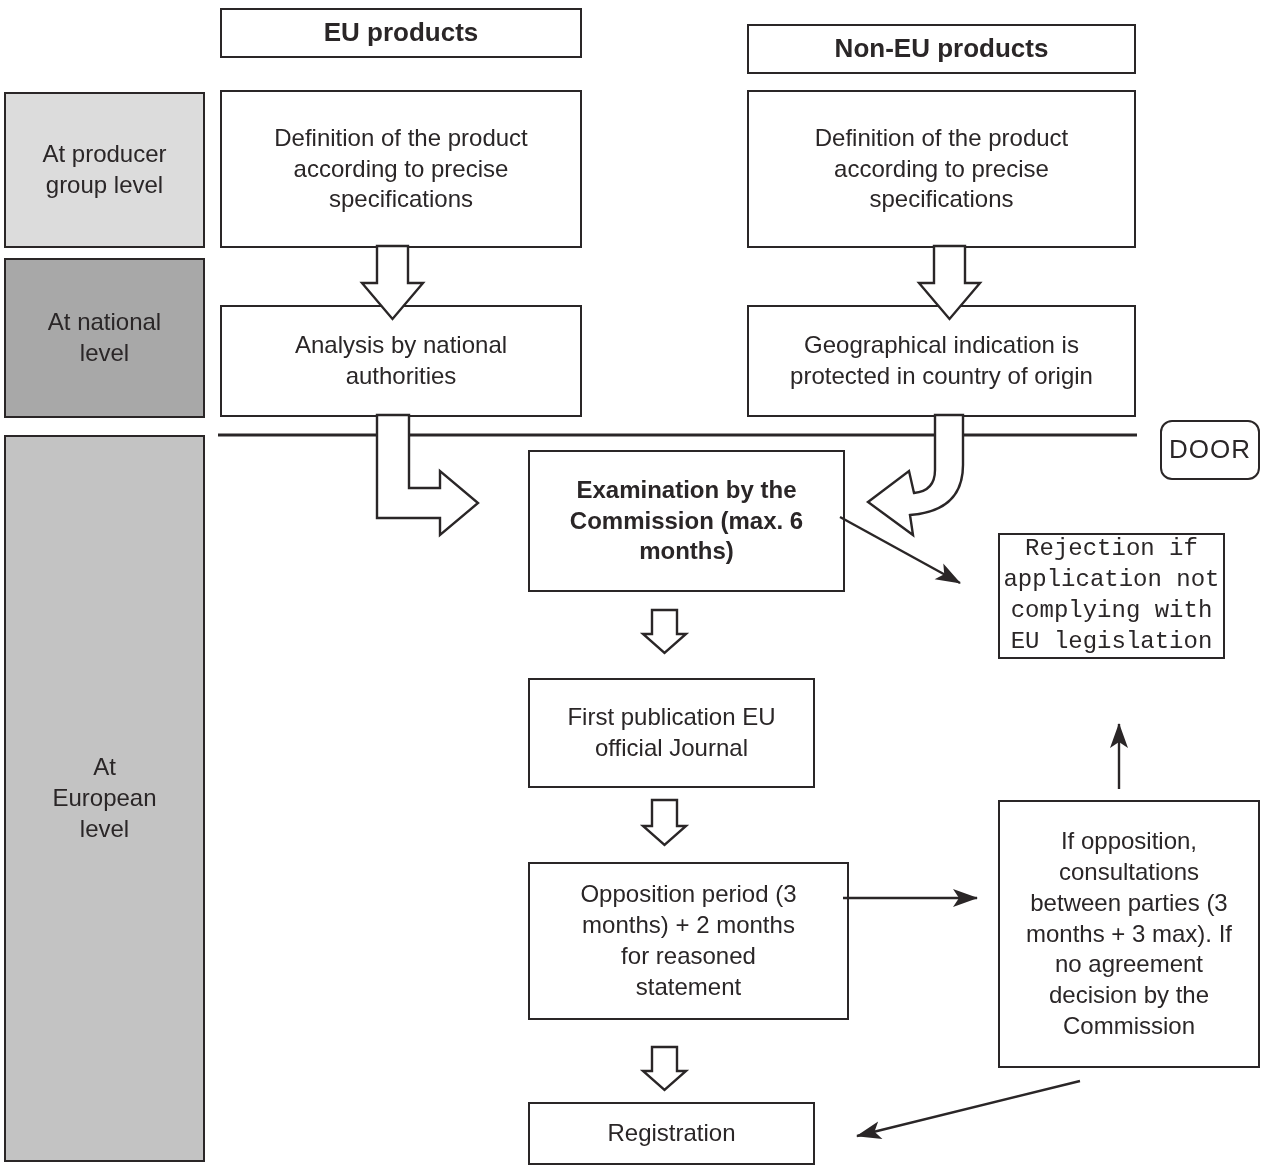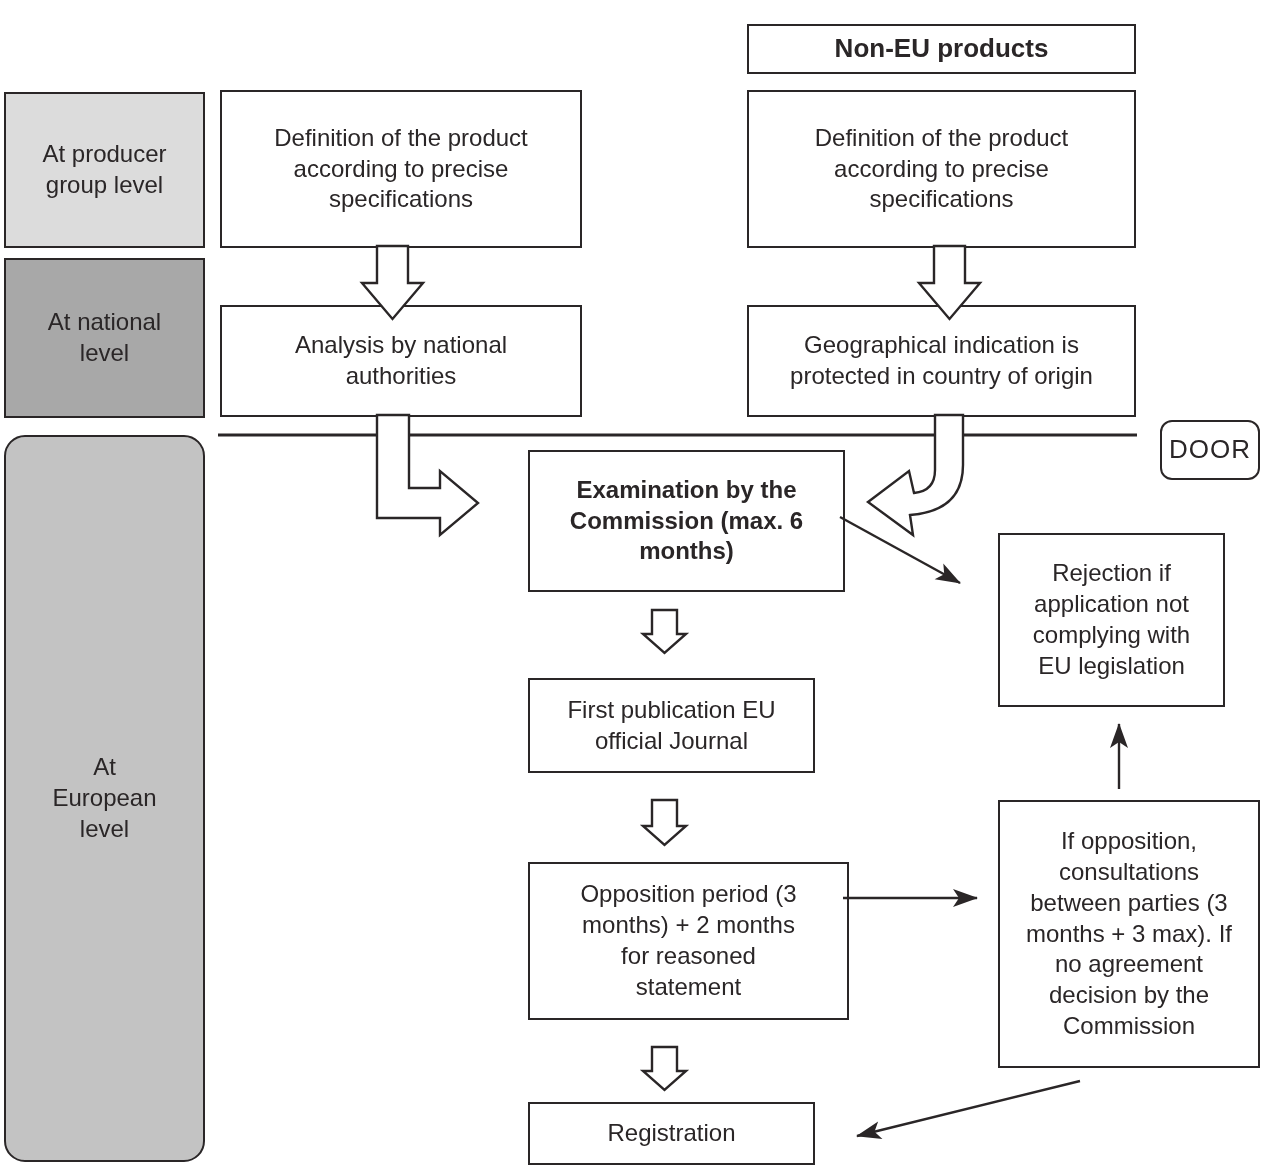--- a/index.html
+++ b/index.html
@@ -27,36 +27,39 @@
     text-align:center;
   }
   .label{
     white-space:pre-line;
     font-size:24px;
     line-height:1.29;
   }
   .hdr .label{font-weight:bold;font-size:26px;}
   .sidebar{background:var(--producer-bg);}
   .sidebar.national{background:var(--national-bg);}
-  .sidebar.european{background:var(--european-bg);border-radius:21px;}
+  .sidebar.european{background:var(--european-bg);}
   .door .label{font-size:26px;letter-spacing:1px;}
   #arrows{
     position:absolute;left:0;top:0;width:1263px;height:1167px;
     pointer-events:none;
   }
   #arrows .thin{stroke:var(--line);stroke-width:2.4;fill:none;}
   #arrows .divider{stroke:var(--line);stroke-width:3;fill:none;}
   #arrows .hollow{fill:var(--box-bg);stroke:var(--line);stroke-width:2.4;stroke-linejoin:miter;}
   .arrowfill{fill:var(--line);}
 </style>
 </head>
 <body>
 
 <div id="canvas">
 
+  <div class="box hdr" style="left:220px;top:8px;width:362px;height:50px;">
+    <span class="label">EU products</span>
+  </div>
   <div class="box hdr" style="left:747px;top:24px;width:389px;height:50px;">
     <span class="label">Non-EU products</span>
   </div>
 
   <div class="box sidebar producer" style="left:4px;top:92px;width:201px;height:156px;">
     <span class="label">At producer
 group level</span>
   </div>
   <div class="box sidebar national" style="left:4px;top:258px;width:201px;height:160px;">
     <span class="label">At national
@@ -90,35 +93,35 @@
 
   <div class="box door" style="left:1160px;top:420px;width:100px;height:60px;border-radius:12px;">
     <span class="label">DOOR</span>
   </div>
 
   <div class="box" style="left:528px;top:450px;width:317px;height:142px;font-weight:bold;">
     <span class="label">Examination by the
 Commission (max. 6
 months)</span>
   </div>
-  <div class="box" style="left:528px;top:678px;width:287px;height:95px;">
+  <div class="box" style="left:528px;top:678px;width:287px;height:110px;">
     <span class="label">First publication EU
 official Journal</span>
   </div>
   <div class="box" style="left:528px;top:862px;width:321px;height:158px;">
     <span class="label">Opposition period (3
 months) + 2 months
 for reasoned
 statement</span>
   </div>
   <div class="box" style="left:528px;top:1102px;width:287px;height:63px;">
     <span class="label">Registration</span>
   </div>
 
-  <div class="box" style="left:998px;top:533px;width:227px;height:174px;">
+  <div class="box" style="left:998px;top:533px;width:227px;height:126px;font-family:Liberation Mono, monospace;">
     <span class="label">Rejection if
 application not
 complying with
 EU legislation</span>
   </div>
   <div class="box" style="left:998px;top:800px;width:262px;height:268px;">
     <span class="label">If opposition,
 consultations
 between parties (3
 months + 3 max). If

